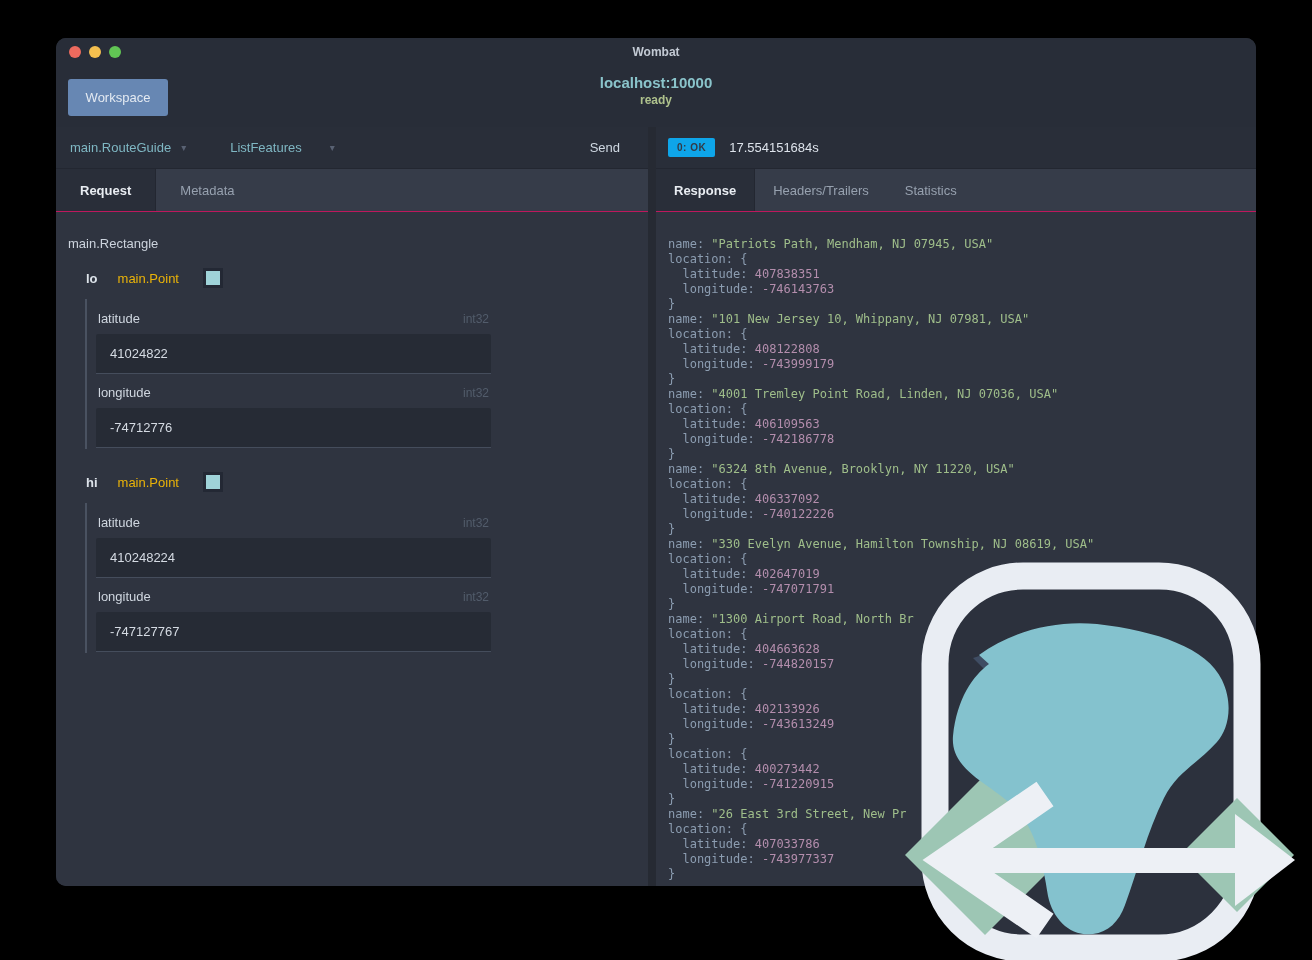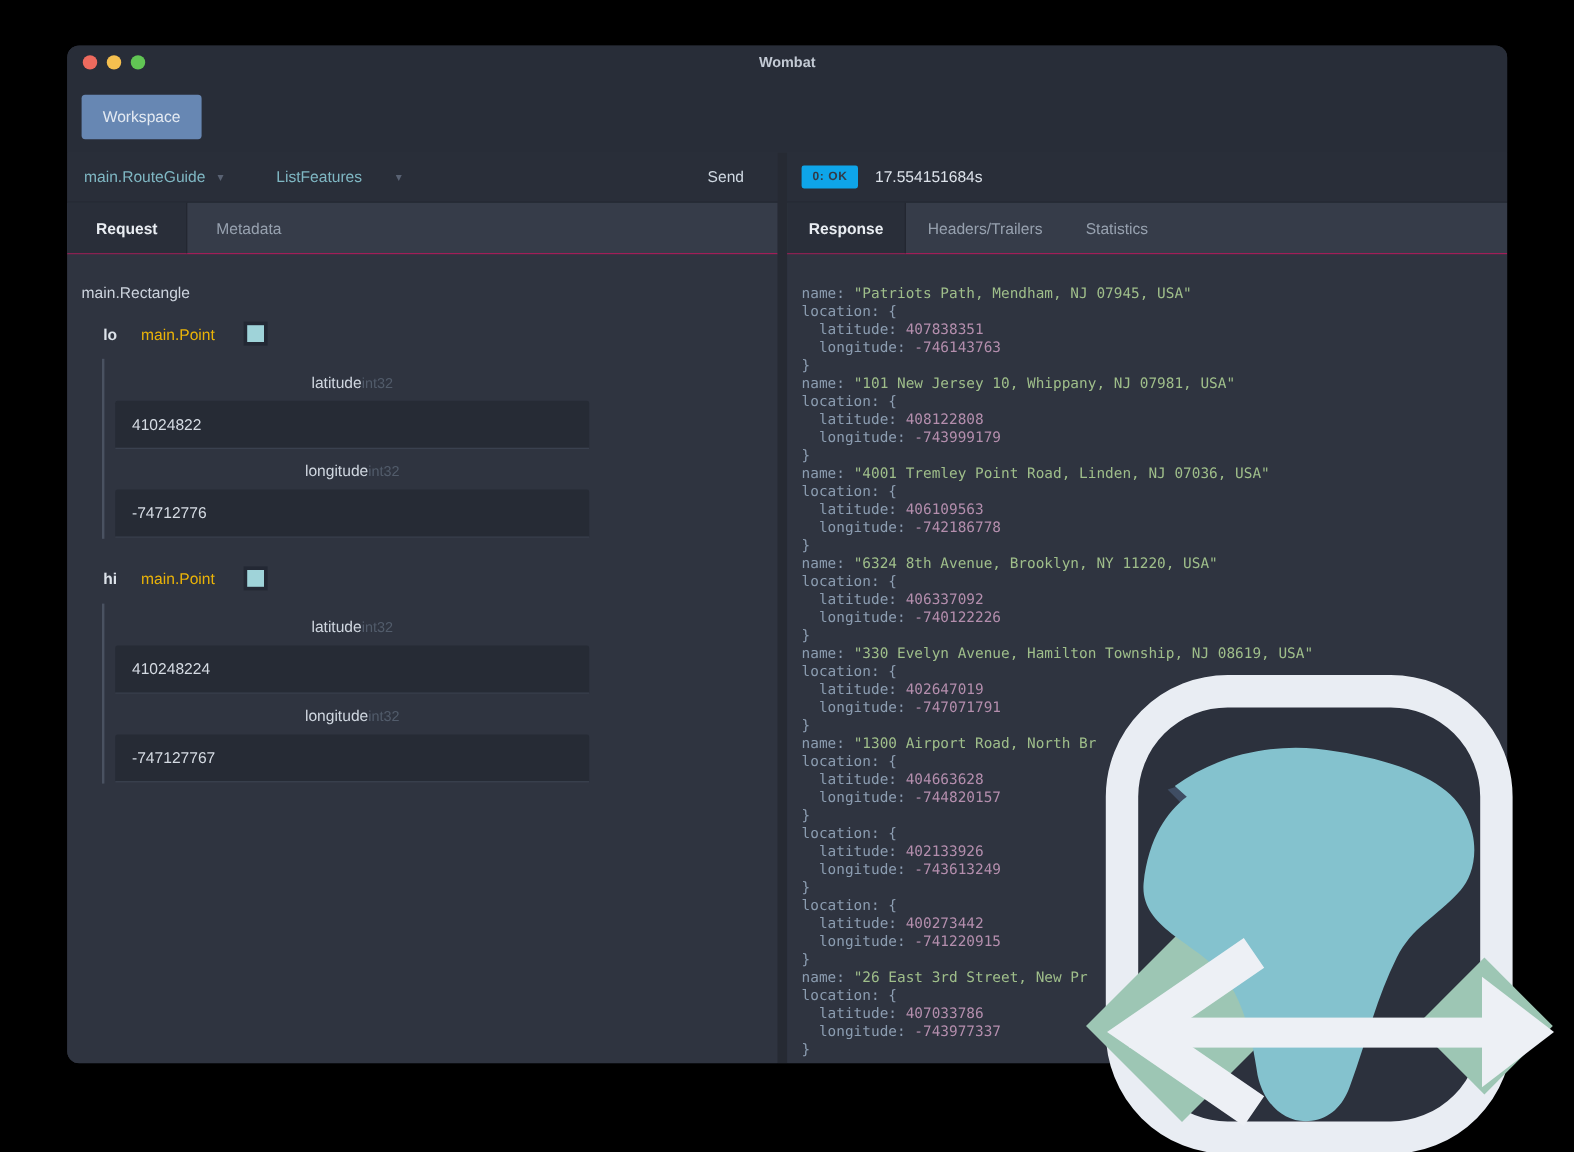--- a/index.html
+++ b/index.html
@@ -60,21 +60,21 @@
   .content-left { flex:1; background:#2f3440; padding:24px 0 0 12px; overflow:hidden; }
   .msg-type { color:#ccd3dd; font-size:13px; }
   .fhead { display:flex; align-items:center; margin:17px 0 11px 18px; }
   .fhead.second { margin-top:23px; }
   .fname { color:#dde3ea; font-size:13px; font-weight:700; }
   .ftype { color:#eab308; font-size:13px; margin-left:20px; }
   .fcheck { margin-left:24px; width:20px; height:20px; background:#232834;
     display:flex; align-items:center; justify-content:center; cursor:pointer; }
   .fcheck-inner { width:14px; height:14px; background:#9fd3d9; }
   .group { margin-left:17px; border-left:2px solid #4a5261; padding:1px 0 1px 9px; width:406px; }
-  .lrow { display:flex; justify-content:center; align-items:baseline; margin:11px 2px 8px 2px; }
+  .lrow { display:flex; justify-content:space-between; align-items:baseline; margin:11px 2px 8px 2px; }
   .flabel { color:#cfd6df; font-size:13px; }
   .fmeta { color:#525c6b; font-size:12px; }
   .finput { display:block; width:100%; height:40px; background:#262b35; border:none;
     border-bottom:1px solid #454d5c; color:#d5dbe3; font-size:13px; padding:0 14px;
     font-family:inherit; border-radius:2px 2px 0 0; }
   
   .content-right { flex:1; background:#2f3440; overflow:hidden; }
   pre.response { margin:0; padding:25px 8px 0 12px;
     font-family:"DejaVu Sans Mono","Liberation Mono",monospace;
     font-size:12px; line-height:15px; color:#8c9db1; }
@@ -92,20 +92,24 @@
     <div class="lights">
       <span class="light red"></span>
       <span class="light yellow"></span>
       <span class="light green"></span>
     </div>
     <span class="win-title">Wombat</span>
   </div>
 
   <div class="header">
     <button class="workspace-btn">Workspace</button>
+    <div class="server">
+      <div class="server-addr">localhost:10000</div>
+      <div class="server-status">ready</div>
+    </div>
   </div>
 
   <div class="main">
 
     <div class="pane-left">
       <div class="toolbar left-tb">
         <span class="svc-name">main.RouteGuide</span>
         <span class="chev">▾</span>
         <span class="method-name">ListFeatures</span>
         <span class="chev far">▾</span>

